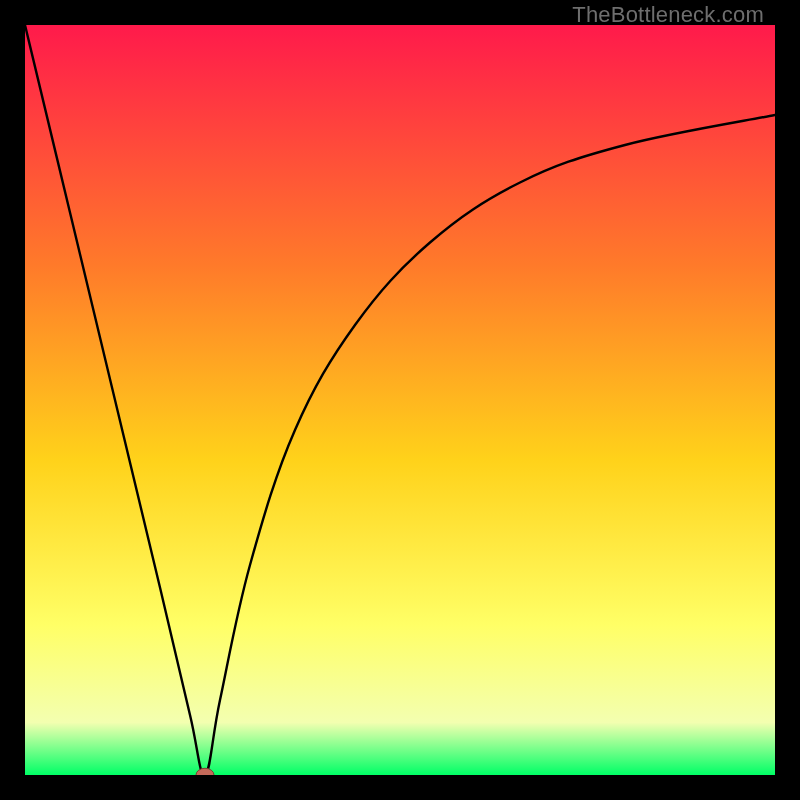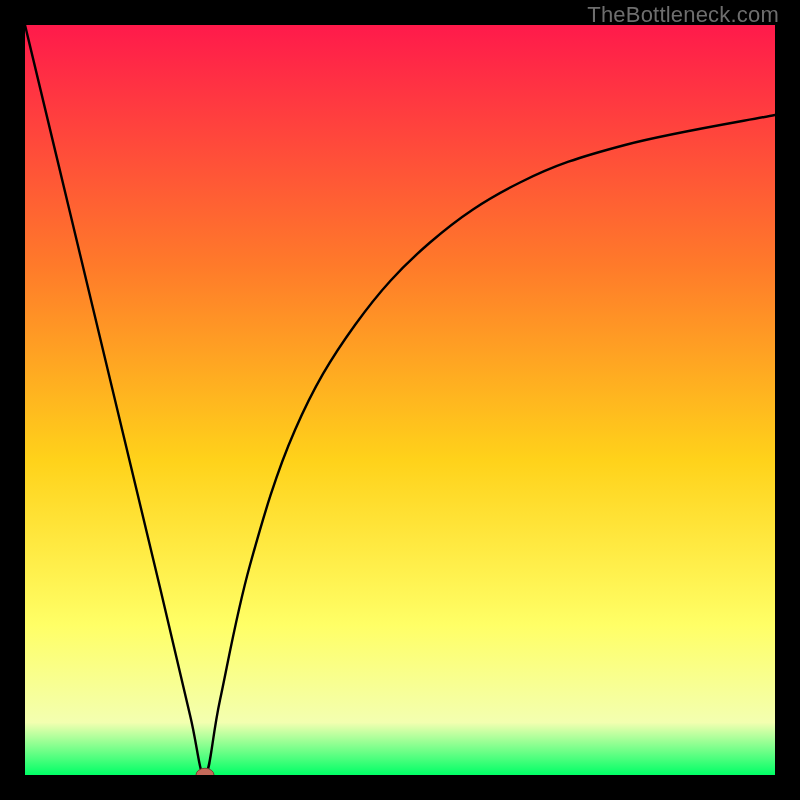--- a/index.html
+++ b/index.html
@@ -22,21 +22,21 @@
   .plot {
     position: absolute;
     left: 0;
     top: 0;
     width: 750px;
     height: 750px;
   }
   .watermark {
     position: absolute;
     top: 2px;
-    right: 21px;
+    right: 36px;
     color: #6e6e6e;
     font-size: 22px;
     font-weight: 500;
     letter-spacing: 0.2px;
     font-family: Arial, Helvetica, sans-serif;
     text-align: right;
   }
 </style>
 </head>
 <body>

